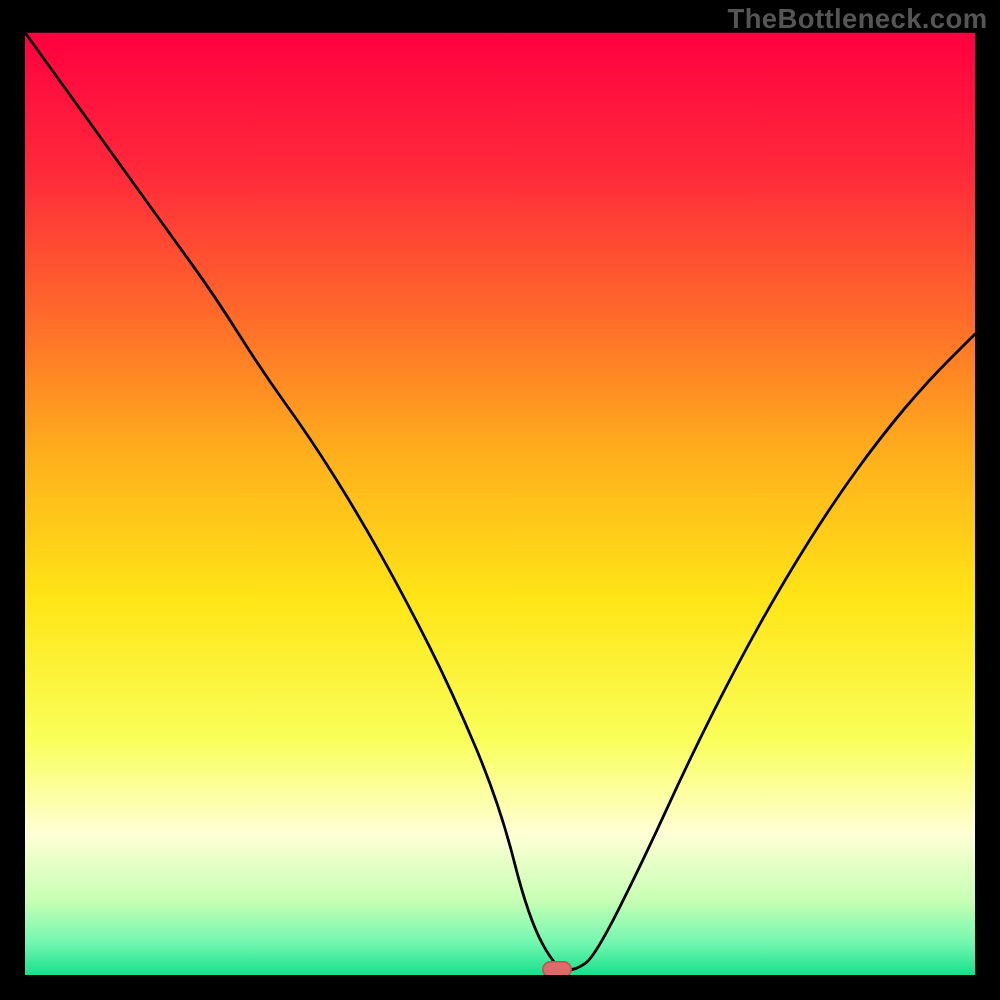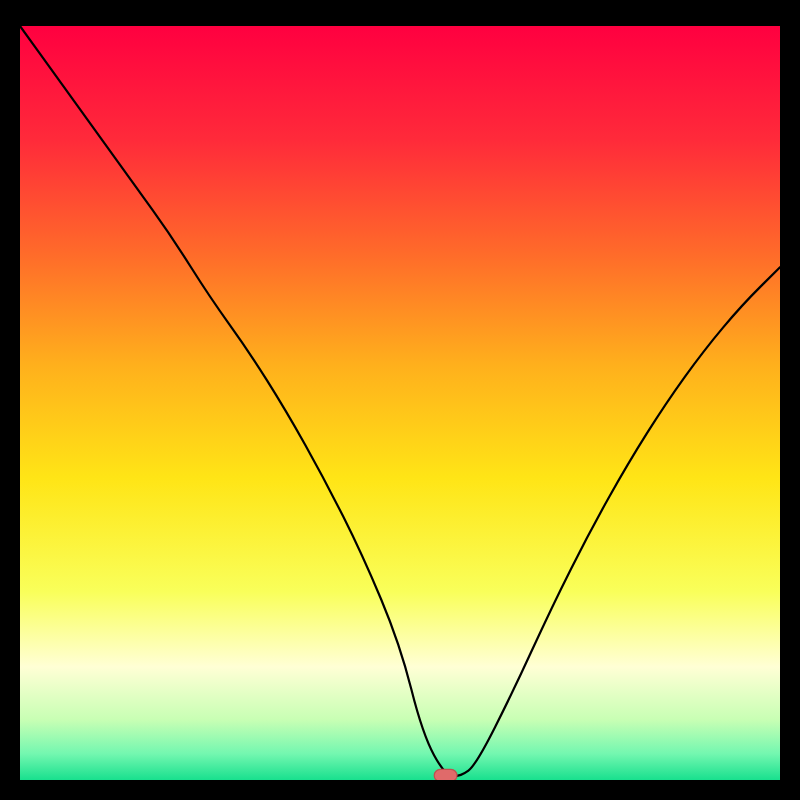--- a/index.html
+++ b/index.html
@@ -38,20 +38,21 @@
   svg {
     display: block;
     width: 100%;
     height: 100%;
   }
 </style>
 </head>
 <body>
 
 <div class="outer">
+  <div class="watermark">TheBottleneck.com</div>
 
   <div class="plot">
     <svg id="chart-svg" viewBox="0 0 760 754" preserveAspectRatio="none">
       <defs>
         <linearGradient id="bg-grad" x1="0" y1="0" x2="0" y2="1">
             <stop offset="0%" stop-color="#ff0040"></stop>
             <stop offset="15%" stop-color="#ff2a3a"></stop>
             <stop offset="30%" stop-color="#ff6a2a"></stop>
             <stop offset="45%" stop-color="#ffb01c"></stop>
             <stop offset="60%" stop-color="#ffe516"></stop>

